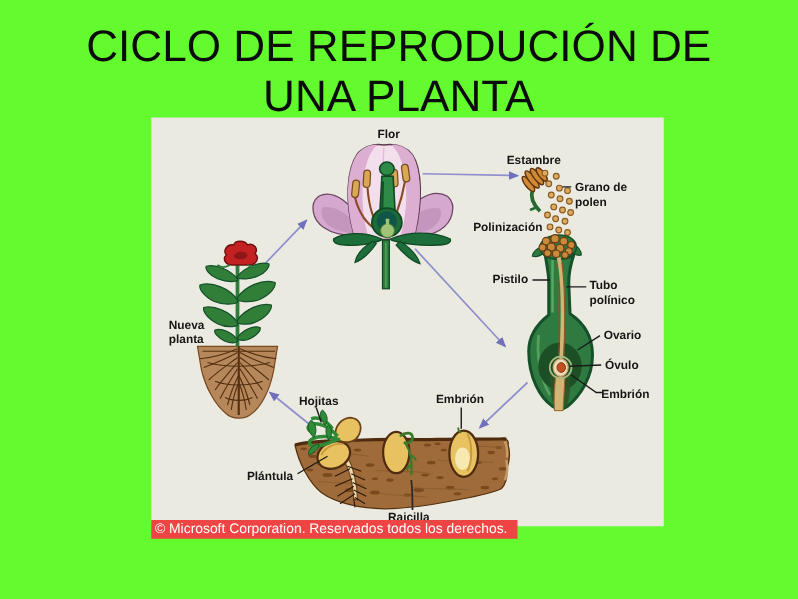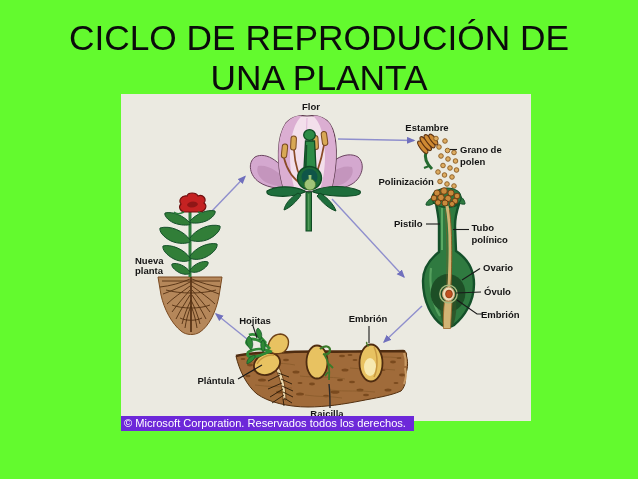--- a/index.html
+++ b/index.html
@@ -1,21 +1,21 @@
 <!DOCTYPE html>
 <html><head>
 <meta charset="utf-8">
 <style>
   html,body{margin:0;padding:0;}
   body{width:638px;height:479px;background:#63fa2e;overflow:hidden;position:relative;
        font-family:"Liberation Sans",sans-serif;}
   .title{position:absolute;left:0;top:18px;width:638px;text-align:center;
          font-size:35.3px;line-height:39.5px;color:#0b0b0b;}
   .pic{position:absolute;left:121px;top:94px;width:410px;height:327px;background:#ebeae1;}
-  .cbar{position:absolute;left:121px;top:416px;width:290px;height:14.5px;background:#6d28d9;
+  .cbar{position:absolute;left:121px;top:416px;width:290px;height:14.5px;background:#ef4444;
         color:#fff;font-size:11.1px;line-height:14.5px;padding-left:3px;white-space:nowrap;}
 </style>
 </head>
 <body>
 <div class="title">CICLO DE REPRODUCIÓN DE<br>UNA PLANTA</div>
 <div class="pic">
 <svg width="410" height="339" viewBox="121 94 410 339">
 
   <defs>
     <marker id="ah" markerWidth="7" markerHeight="6" refX="5" refY="2.5" orient="auto">

